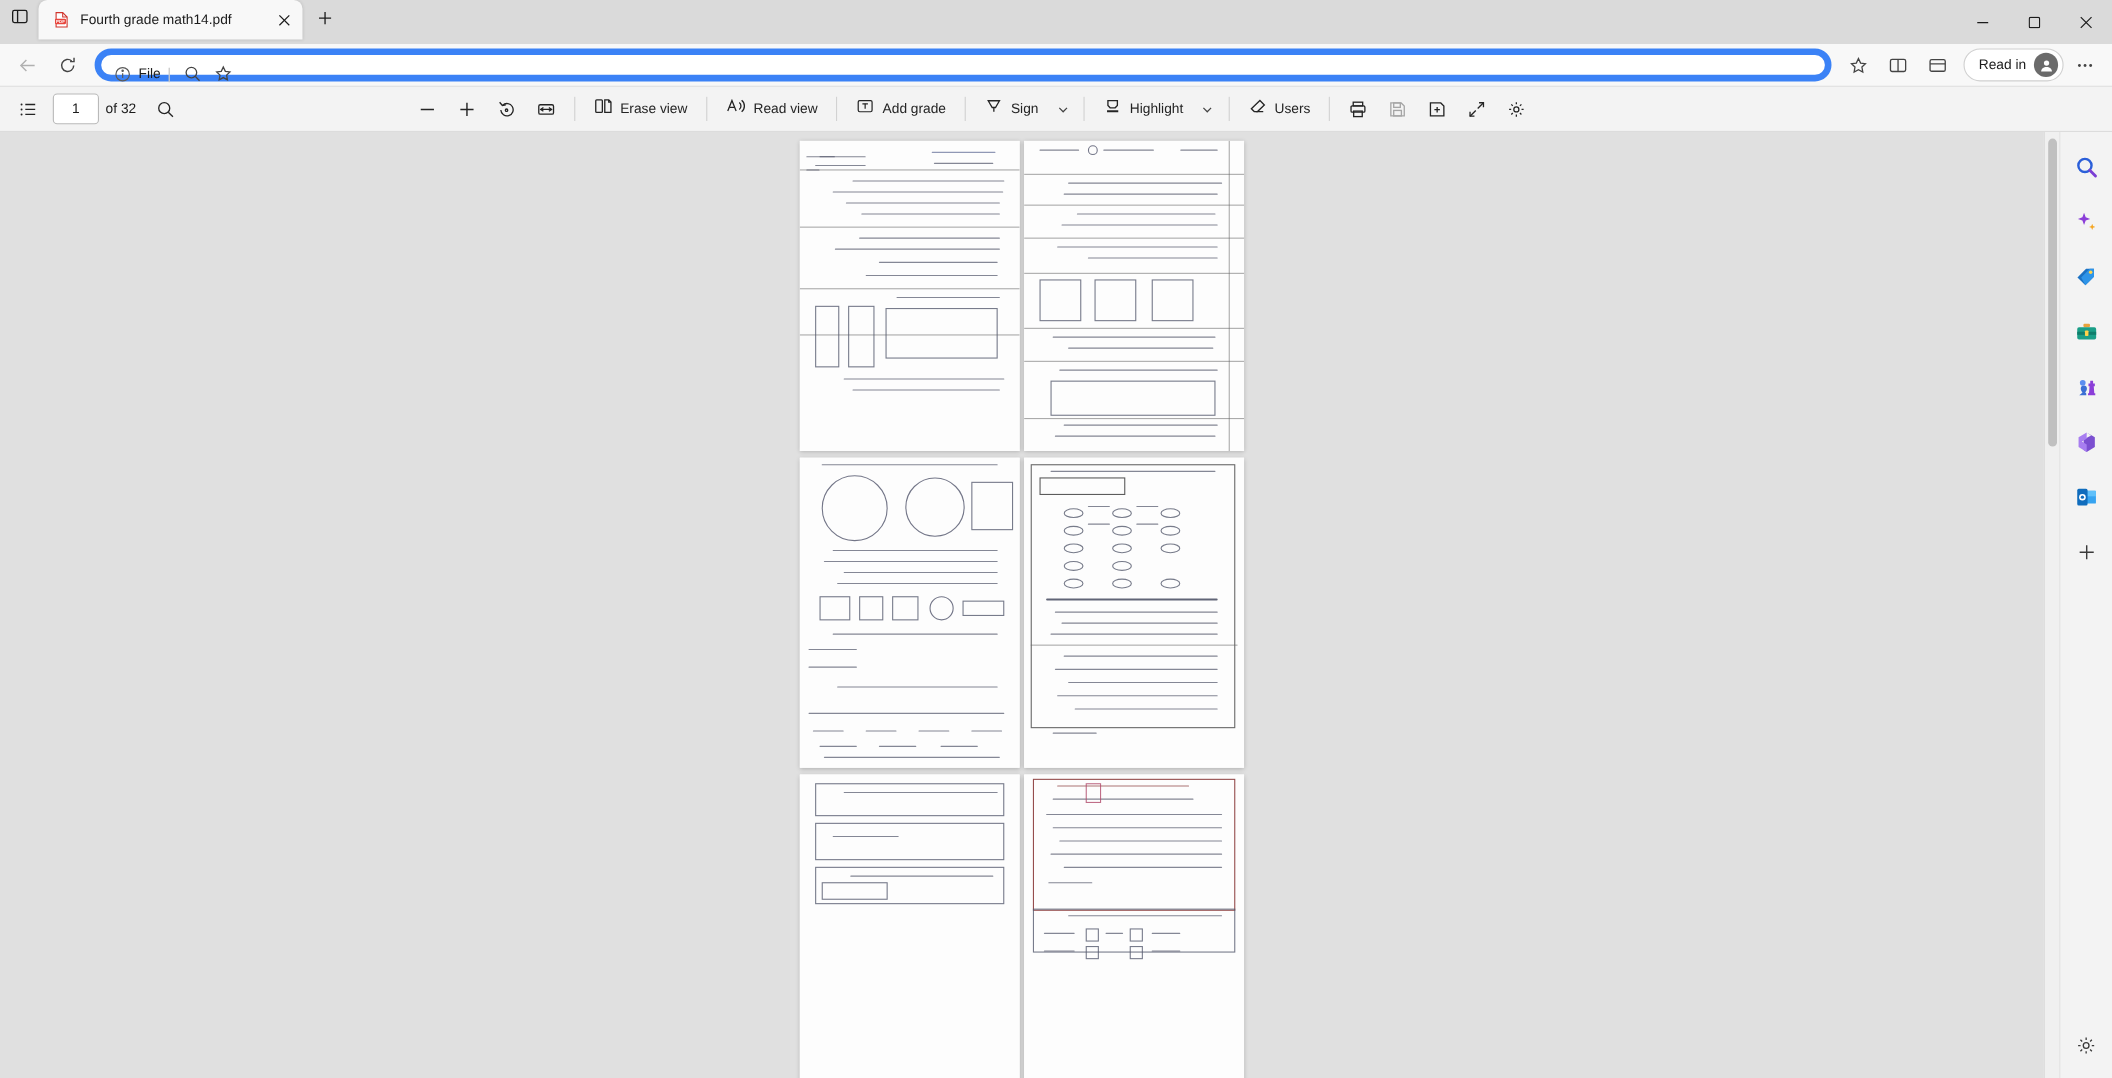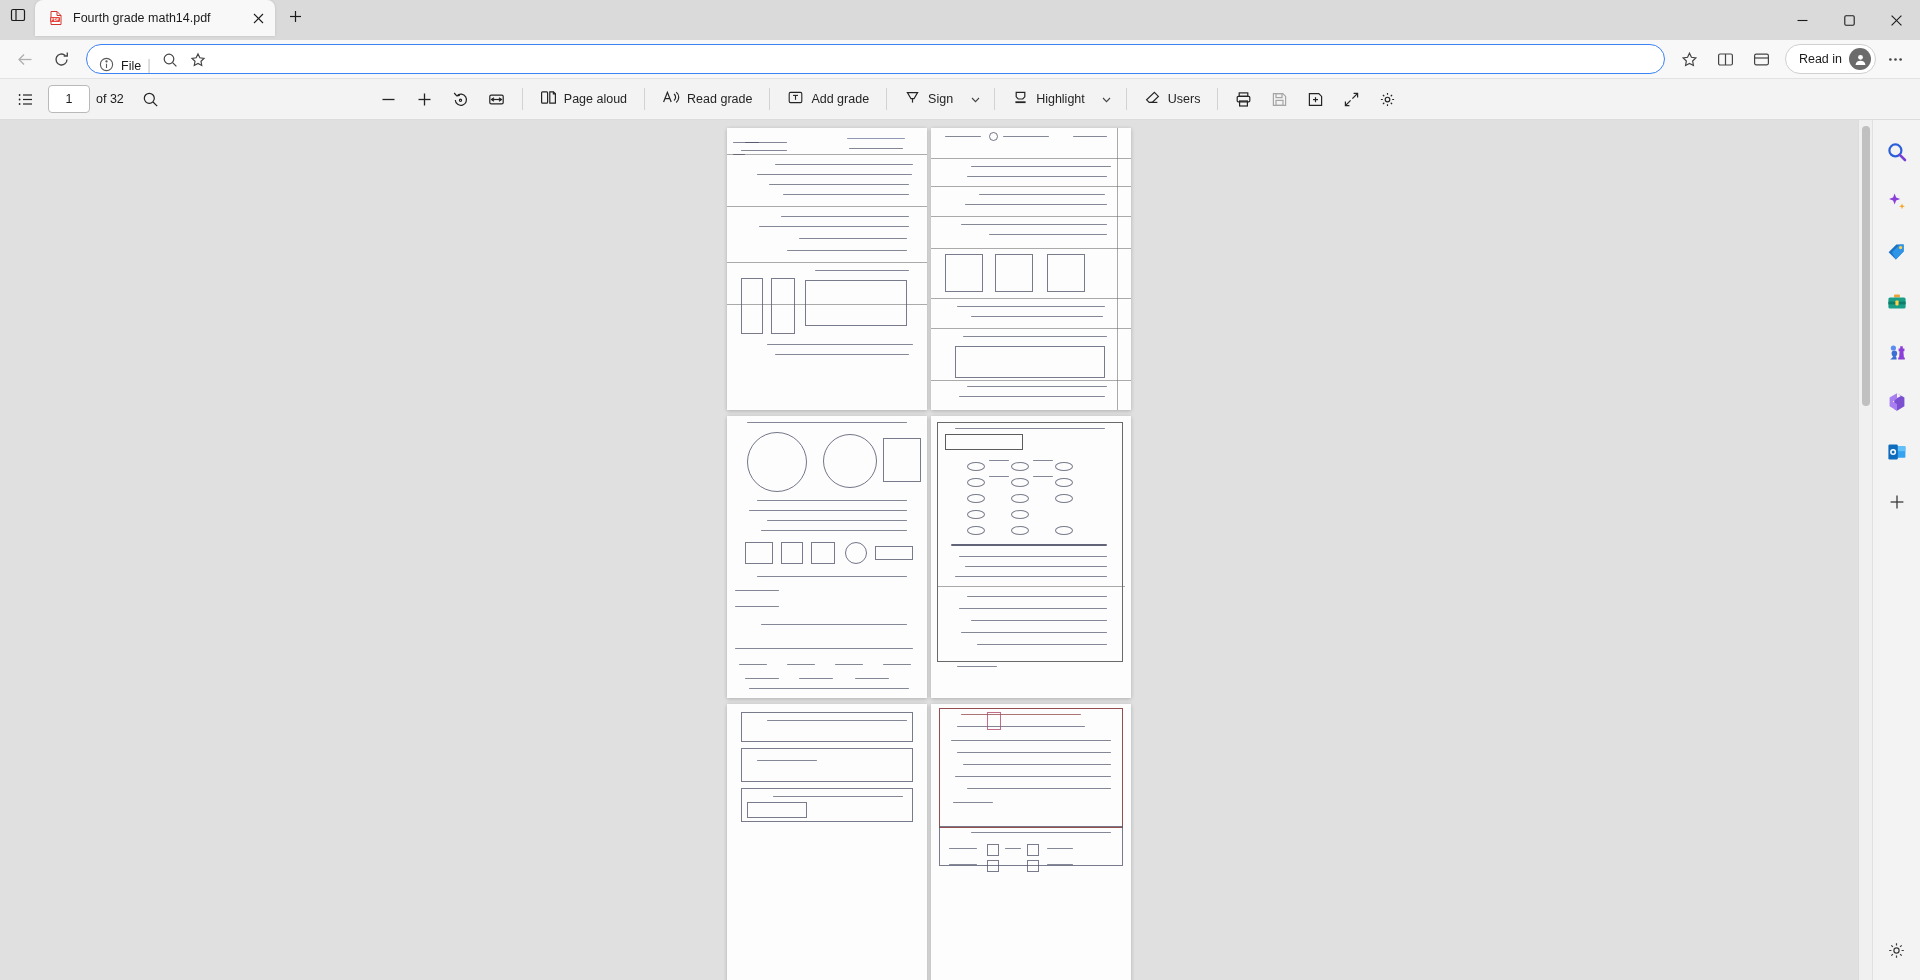--- a/index.html
+++ b/index.html
@@ -72,23 +72,23 @@
   }
   .nav-btn {
     width: 34px; height: 30px; border-radius: 5px;
     display: flex; align-items: center; justify-content: center;
     cursor: pointer; color: #444;
   }
   .nav-btn.disabled { color: #b0b0b0; }
   .omnibox {
     flex: 1; height: 30px; margin: 0 6px;
     background: #ffffff;
-    border: 1px solid #3b82f6;
+    border: 6px solid #3b82f6;
     border-radius: 16px;
-    display: flex; align-items: flex-end;
+    display: flex; align-items: center;
     padding: 16px 6px 0 10px; gap: 6px;
     min-width: 0;
   }
   .omni-info {
     width: 18px; height: 18px; flex: 0 0 18px;
     display: flex; align-items: center; justify-content: center;
   }
   .omni-scheme { font-size: 12.5px; color: #1b1b1b; white-space: nowrap; }
   .omni-sep { color: #c8c8c8; font-size: 14px; }
   .omni-url {
@@ -421,35 +421,35 @@
   <div class="tb-sep"></div>
 
   <div class="tb-btn">
     <span>
       <svg width="17" height="17" viewBox="0 0 17 17" fill="none" stroke="#242424" stroke-width="1.2">
         <rect x="1.6" y="2.8" width="6" height="11.4" rx="0.9"></rect>
         <path d="M9.8 2.8h3.6l2 2v9.4H9.8z"></path>
           <path d="M13.4 2.8v2h2"></path>
       </svg>
     </span>
-    <span class="tb-label">Page aloud</span>
+    <span class="tb-label">Erase view</span>
   </div>
 
   <div class="tb-sep"></div>
 
   <div class="tb-btn">
     <span>
       <svg width="18" height="17" viewBox="0 0 18 17" fill="none" stroke="#242424" stroke-width="1.2">
         <path d="M1.6 13L5.4 3.4 9.2 13"></path>
           <line x1="3" y1="9.6" x2="7.9" y2="9.6"></line>
         <path d="M12 5.1a4 4 0 0 1 0 6.4"></path>
           <path d="M14.2 3.1a6.6 6.6 0 0 1 0 10.4"></path>
       </svg>
     </span>
-    <span class="tb-label">Read grade</span>
+    <span class="tb-label">Read view</span>
   </div>
 
   <div class="tb-sep"></div>
 
   <div class="tb-btn">
     <span>
       <svg width="17" height="17" viewBox="0 0 17 17" fill="none" stroke="#242424" stroke-width="1.1">
         <rect x="2.2" y="3.4" width="12.6" height="10.2" rx="1.3"></rect>
         <line x1="6" y1="6.4" x2="11" y2="6.4"></line>
           <line x1="8.5" y1="6.4" x2="8.5" y2="10.8"></line>

